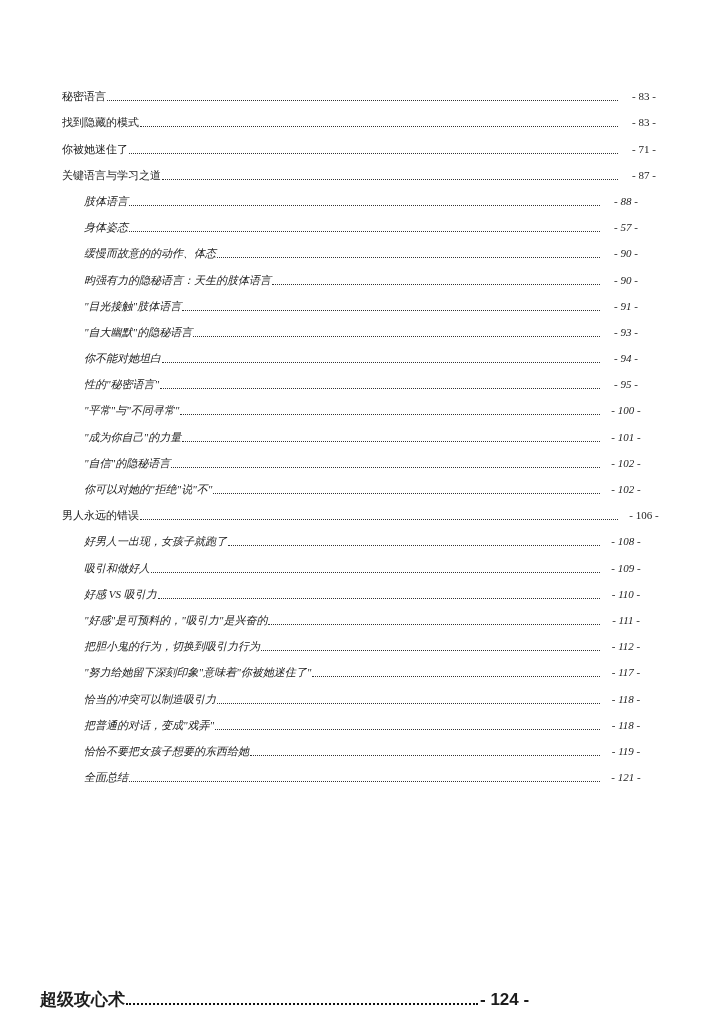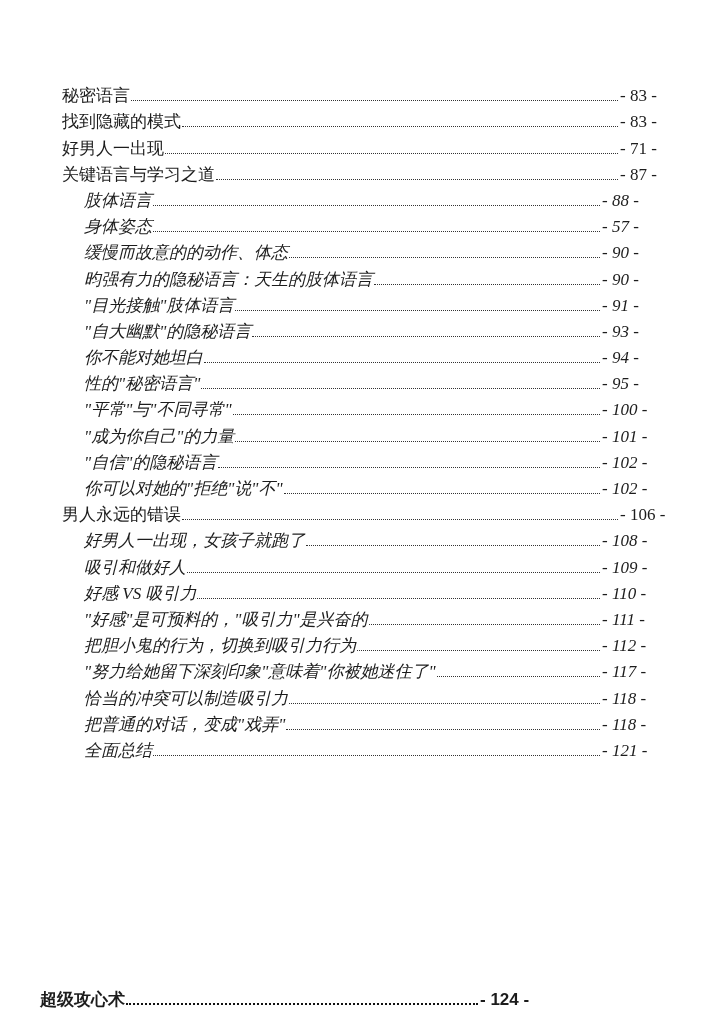--- a/index.html
+++ b/index.html
@@ -19,40 +19,40 @@
       position: absolute;
       left: 0;
       top: 80px;
       width: 715px;
     }
     .toc-row {
       position: relative;
       height: 26.2px;
       display: flex;
       align-items: flex-end;
-      font-size: 17px;
+      font-size: 11px;
       line-height: 20px;
     }
     .toc-row .title {
       white-space: nowrap;
       flex: 0 0 auto;
       padding-right: 1px;
     }
     .toc-row .leader {
       flex: 1 1 auto;
       border-bottom: 1.3px dotted #333;
       margin-bottom: 5px;
       min-width: 10px;
     }
     .toc-row .page {
       flex: 0 0 auto;
       white-space: nowrap;
       padding-left: 2px;
       width: 48px;
-      text-align: left;
+      text-align: center;
     }
     .level-1 { padding-left: 62px; padding-right: 47px; }
     .level-2 { padding-left: 84px; padding-right: 65px; }
     .level-2 .title, .level-2 .page { font-style: italic; }
     .level-0 {
       position: absolute;
       top: 984px;
       left: 0;
       width: 575px;
       padding-left: 40px;
@@ -76,21 +76,21 @@
       <span class="title">秘密语言</span>
       <span class="leader"></span>
       <span class="page">- 83 -</span>
     </div>
   <div class="toc-row level-1">
       <span class="title">找到隐藏的模式</span>
       <span class="leader"></span>
       <span class="page">- 83 -</span>
     </div>
   <div class="toc-row level-1">
-      <span class="title">好男人一出现</span>
+      <span class="title">你被她迷住了</span>
       <span class="leader"></span>
       <span class="page">- 71 -</span>
     </div>
   <div class="toc-row level-1">
       <span class="title">关键语言与学习之道</span>
       <span class="leader"></span>
       <span class="page">- 87 -</span>
     </div>
   <div class="toc-row level-2">
       <span class="title">肢体语言</span>
@@ -189,20 +189,25 @@
     </div>
   <div class="toc-row level-2">
       <span class="title">恰当的冲突可以制造吸引力</span>
       <span class="leader"></span>
       <span class="page">- 118 -</span>
     </div>
   <div class="toc-row level-2">
       <span class="title">把普通的对话，变成"戏弄"</span>
       <span class="leader"></span>
       <span class="page">- 118 -</span>
+    </div>
+  <div class="toc-row level-2">
+      <span class="title">恰恰不要把女孩子想要的东西给她</span>
+      <span class="leader"></span>
+      <span class="page">- 119 -</span>
     </div>
   <div class="toc-row level-2">
       <span class="title">全面总结</span>
       <span class="leader"></span>
       <span class="page">- 121 -</span>
     </div>
 </div>
 
 <div class="toc-row level-0">
     <span class="title">超级攻心术</span>

